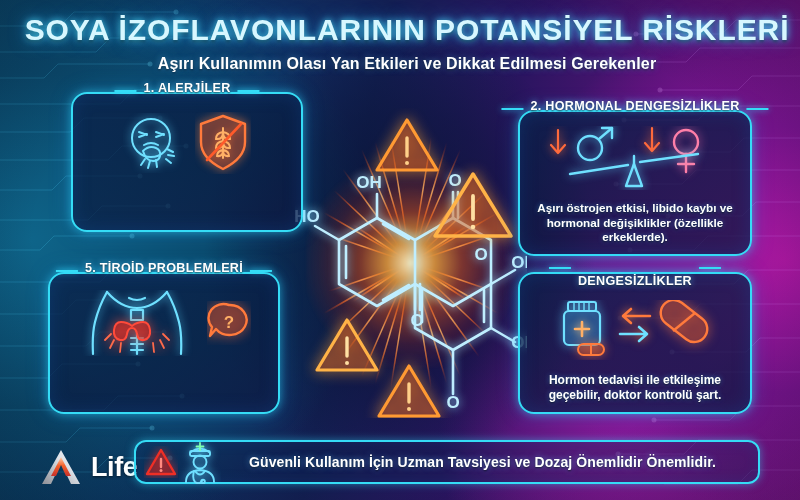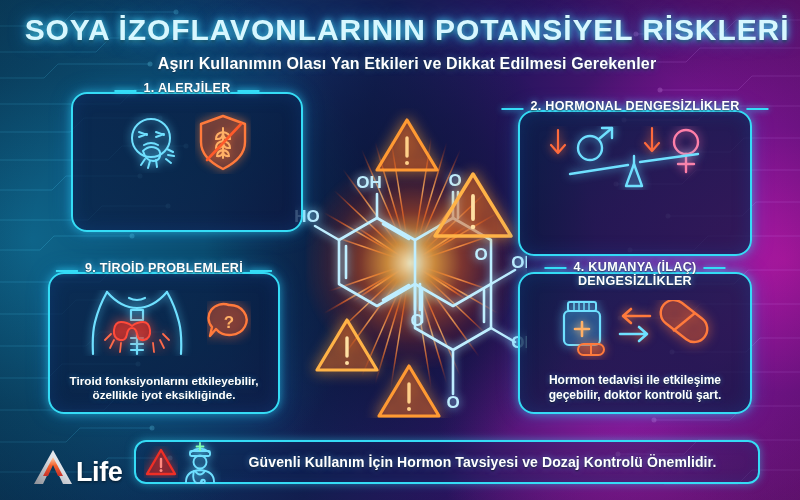--- a/index.html
+++ b/index.html
@@ -91,21 +91,21 @@
   .burst{position:absolute;inset:0;}
   .core-glow{
     position:absolute;left:50%;top:50%;width:210px;height:210px;transform:translate(-50%,-50%);
     background:radial-gradient(circle at 50% 50%, rgba(255,238,190,.95) 0%, rgba(255,170,60,.78) 16%, rgba(255,95,25,.45) 34%, rgba(220,50,20,.18) 55%, rgba(180,30,20,0) 74%);
     filter:blur(1px);
   }
   .molecule{position:absolute;inset:0;}
 
   
   .footer{position:absolute;left:0;right:0;bottom:0;height:72px;z-index:7;}
-  .logo{position:absolute;left:32px;bottom:14px;display:flex;align-items:flex-end;gap:2px;}
+  .logo{position:absolute;left:40px;bottom:14px;display:flex;align-items:center;gap:9px;}
   .logo-text{
     font-size:27px;font-weight:bold;color:#ffffff;letter-spacing:-.4px;
     text-shadow:0 1px 3px rgba(0,0,0,.6);line-height:1;
   }
   .banner{
     position:absolute;left:134px;right:40px;bottom:16px;height:44px;
     border:2px solid #35dcf6;border-radius:12px;
     background:rgba(12,30,74,.32);
     box-shadow:0 0 9px rgba(45,215,250,.5),inset 0 0 14px rgba(20,90,170,.2);
     display:flex;align-items:center;box-sizing:border-box;padding-left:8px;
@@ -373,24 +373,25 @@
           <line x1="138" y1="38" x2="154" y2="38"></line>
         </g>
         <g stroke="#6fe0ff" stroke-width="2.4" fill="none" stroke-linecap="round" stroke-linejoin="round" style="filter:drop-shadow(0 0 5px rgba(90,215,255,.9))">
           <path d="M30 48 L88 39"></path>
           <path d="M100 36 L158 28"></path>
           <path d="M94 38 L86 60 H102 Z"></path>
           <line x1="94" y1="30" x2="94" y2="40"></line>
         </g>
       </svg>
     </div>
+    <div class="card-body">Aşırı östrojen etkisi, libido kaybı ve hormonal değişiklikler (özellikle erkeklerde).</div>
   </div>
 
   <div class="card c3">
-    <div class="card-title">9. TİROİD PROBLEMLERİ</div>
+    <div class="card-title">5. TİROİD PROBLEMLERİ</div>
     <div class="card-art">
       <svg width="120" height="66" viewBox="0 0 120 66">
         <g stroke="#6fe0ff" stroke-width="2.2" fill="none" stroke-linecap="round" stroke-linejoin="round" style="filter:drop-shadow(0 0 4px rgba(90,215,255,.9))">
           <path d="M30 2 q14 16 30 16 q16 0 30 -16"></path>
           <path d="M52 8 q8 4 16 0"></path>
           <path d="M30 2 q-8 14 -12 30 q-3 12 -2 32"></path>
           <path d="M90 2 q8 14 12 30 q3 12 2 32"></path>
           <path d="M54 20 h12 v10 h-12 Z"></path>
           <path d="M54 48 h12 M54 54 h12 M54 60 h12"></path>
           <line x1="60" y1="44" x2="60" y2="64"></line>
@@ -407,26 +408,25 @@
           </g>
         </g>
       </svg>
       <svg width="44" height="44" viewBox="0 0 44 44">
         <g style="filter:drop-shadow(0 0 6px rgba(255,110,60,.95))">
           <path d="M22 4 a17 15 0 1 1 -13 24 l-6 7 l2 -9 a15 14 0 0 1 17 -22 Z" fill="rgba(190,60,25,.30)" stroke="#ff7a3c" stroke-width="2.4" stroke-linejoin="round"></path>
           <text x="22" y="27" text-anchor="middle" font-family="Liberation Sans, sans-serif" font-size="17" font-weight="bold" fill="#ffb066">?</text>
         </g>
       </svg>
     </div>
-    <div class="card-body">Tiroid fonksiyonlarını etkileyebilir, özellikle iyot eksikliğinde.</div>
   </div>
 
   <div class="card c4">
     <div class="card-title two-line">
-      <span>4. KUMANYA (İLAÇ)</span><br>
+      <br>
       <span>DENGESİZLİKLER</span>
     </div>
     <div class="card-art">
       <svg width="170" height="60" viewBox="0 0 170 60">
         <g style="filter:drop-shadow(0 0 5px rgba(90,215,255,.9))">
           <rect x="18" y="2" width="28" height="9" rx="2" fill="none" stroke="#6fe0ff" stroke-width="2"></rect>
           <g stroke="#6fe0ff" stroke-width="1.4">
             <line x1="24" y1="3" x2="24" y2="10"></line>
               <line x1="29" y1="3" x2="29" y2="10"></line>
             <line x1="34" y1="3" x2="34" y2="10"></line>
@@ -494,18 +494,18 @@
                 <line x1="17.5" y1="6.5" x2="24.5" y2="6.5"></line>
             </g>
             <circle cx="21" cy="22" r="6.5"></circle>
             <path d="M7 42 q0 -11 14 -12 q14 1 14 12"></path>
             <path d="M16 31 q5 7 10 0"></path>
             <path d="M15 31 q-2 8 1 11 q4 3 7 -1"></path>
             <circle cx="24" cy="41.5" r="1.8"></circle>
           </g>
         </svg>
       </div>
-      <div class="banner-text">Güvenli Kullanım İçin Hormon Tavsiyesi ve Dozaj Kontrolü Önemlidir.</div>
+      <div class="banner-text">Güvenli Kullanım İçin Uzman Tavsiyesi ve Dozaj Önemlidir Önemlidir.</div>
     </div>
   </div>
 
   <div class="vignette"></div>
 </div>
 
 </body></html>

